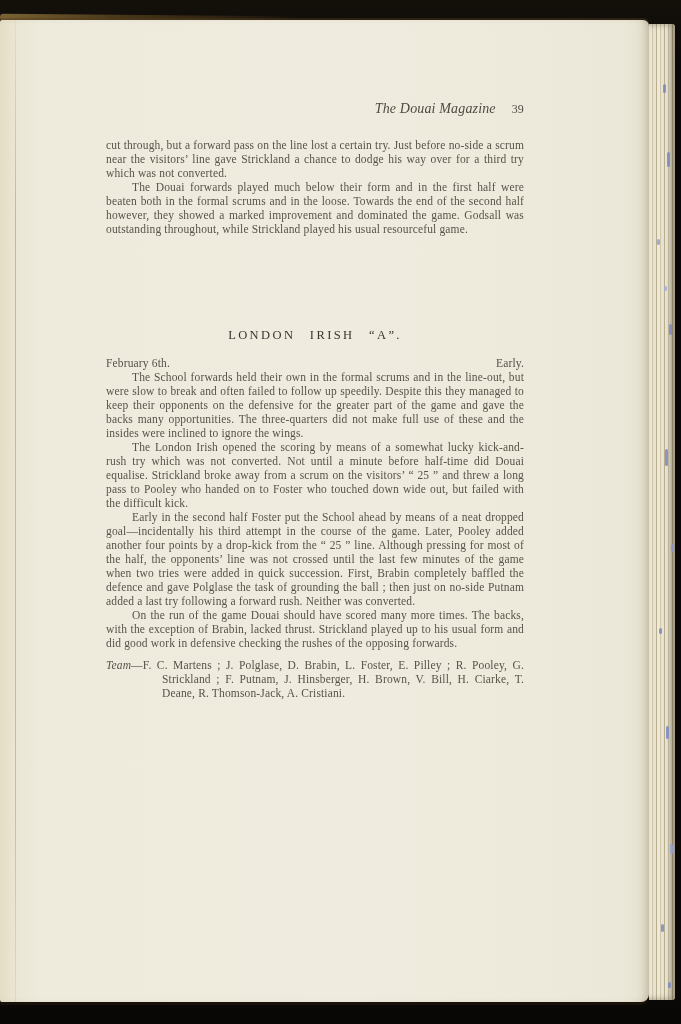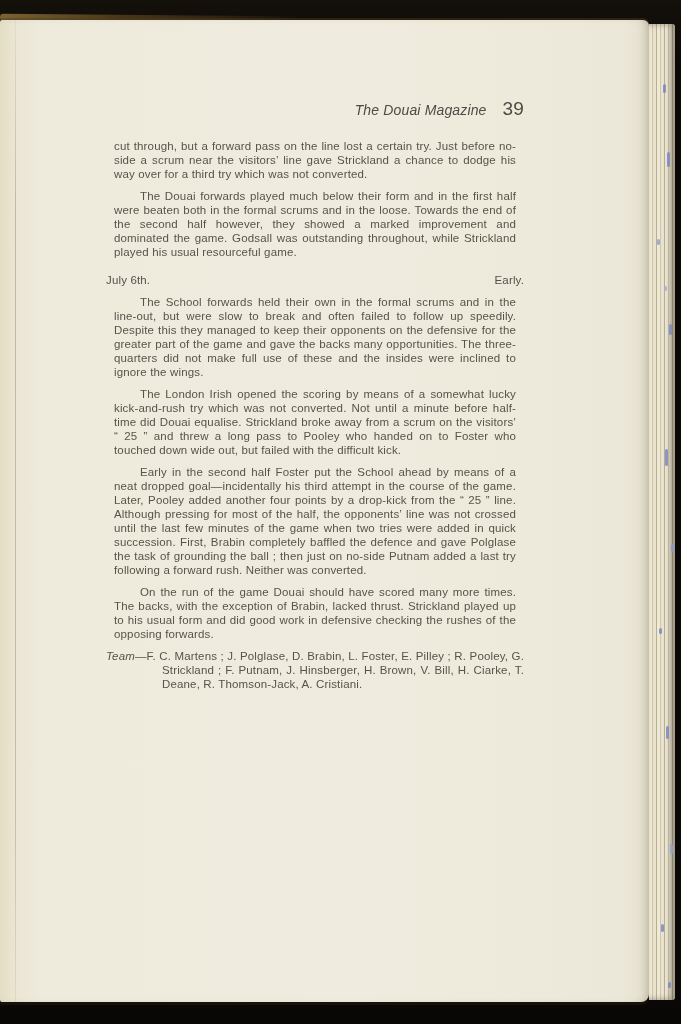--- a/index.html
+++ b/index.html
@@ -1,18 +1,18 @@
 <!DOCTYPE html>
 <html><head>
 <meta charset="utf-8">
 <style>
   html,body{margin:0;padding:0;background:#000;}
   .scene{position:relative;width:681px;height:1024px;overflow:hidden;
          background:linear-gradient(180deg,#14100a 0%,#0b0907 6%,#0b0907 96%,#090705 100%);
-         font-family:Liberation Sans, sans-serif;}
+         font-family:Liberation Serif, serif;}
   
   .binding-top{position:absolute;left:0;top:15px;width:300px;height:7px;
          background:linear-gradient(90deg,#7a6233,#473618 40%,#2a2010 78%,rgba(0,0,0,0));
          border-radius:4px;transform:rotate(0.5deg);}
   
   .page{position:absolute;left:0;top:20px;width:649px;height:982px;
         background:linear-gradient(90deg,#e4ddc5 0px,#ebe6d4 16px,#eeebdd 42px,#efecdf 55%,#ece8d9 96%,#e4dfcd 100%);
         box-shadow:0 -2px 0 rgba(80,60,30,.45), 0 3px 0 rgba(35,25,12,.5),
                    inset -7px 0 9px -5px rgba(110,95,60,.35);
         border-radius:2px 6px 8px 2px;}
@@ -34,22 +34,22 @@
   .speckle:nth-of-type(9){left:21px;top:820px;height:10px;background:#97a0cf;}
   .speckle:nth-of-type(10){left:12px;top:900px;height:8px;}
   .speckle:nth-of-type(11){left:19px;top:958px;height:6px;}
   .speckle:nth-of-type(12){left:15px;top:262px;height:5px;background:#a5adda;}
   
   .content{position:relative;margin-left:106px;width:418px;padding-top:82px;
            color:#56534a;font-size:11.5px;line-height:14px;letter-spacing:.15px;}
   .running-header{display:flex;justify-content:flex-end;align-items:baseline;
            color:#4d4b43;margin-bottom:22px;}
   .mag-title{font-style:italic;font-size:14px;}
-  .page-num{font-size:19px;margin-left:16px;}
-  .para{margin:8px;text-indent:26px;text-align:justify;}
+  .page-num{font-size:12px;margin-left:16px;}
+  .para{margin:0;text-indent:26px;text-align:justify;}
   .para.noindent{text-indent:0;}
   .team{margin:8px 0 0 0;padding-left:56px;text-indent:-56px;text-align:justify;}
   .team-label{font-style:italic;}
   .match-heading{margin:92px 0 0 0;text-align:center;font-size:12.5px;font-weight:normal;
            color:#37352e;letter-spacing:2.4px;word-spacing:9px;}
   .meta-row{display:flex;justify-content:space-between;margin-top:14px;color:#53514a;}
   .result{font-style:italic;margin-top:12px;}
   .body-start{margin-top:12px;}
 </style>
 </head>
@@ -66,23 +66,24 @@
 
       <div class="running-header">
         <span class="mag-title">The Douai Magazine</span>
         <span class="page-num">39</span>
       </div>
 
       <p class="para noindent">cut through, but a forward pass on the line lost a certain try. Just before no-side a scrum near the visitors’ line gave Strickland a chance to dodge his way over for a third try which was not converted.</p>
       <p class="para">The Douai forwards played much below their form and in the first half were beaten both in the formal scrums and in the loose. Towards the end of the second half however, they showed a marked improvement and dominated the game. Godsall was outstanding throughout, while Strickland played his usual resourceful game.</p>
 
 
+      <h2 class="match-heading">LONDON IRISH “A”.</h2>
 
       <div class="meta-row">
-        <span>July 6th.</span>
+        <span>February 6th.</span>
         <span>Early.</span>
       </div>
 
 
       <p class="para">The School forwards held their own in the formal scrums and in the line-out, but were slow to break and often failed to follow up speedily. Despite this they managed to keep their opponents on the defensive for the greater part of the game and gave the backs many opportunities. The three-quarters did not make full use of these and the insides were inclined to ignore the wings.</p>
       <p class="para">The London Irish opened the scoring by means of a somewhat lucky kick-and-rush try which was not converted. Not until a minute before half-time did Douai equalise. Strickland broke away from a scrum on the visitors’ “ 25 ” and threw a long pass to Pooley who handed on to Foster who touched down wide out, but failed with the difficult kick.</p>
       <p class="para">Early in the second half Foster put the School ahead by means of a neat dropped goal—incidentally his third attempt in the course of the game. Later, Pooley added another four points by a drop-kick from the “ 25 ” line. Although pressing for most of the half, the opponents’ line was not crossed until the last few minutes of the game when two tries were added in quick succession. First, Brabin completely baffled the defence and gave Polglase the task of grounding the ball ; then just on no-side Putnam added a last try following a forward rush. Neither was converted.</p>
       <p class="para">On the run of the game Douai should have scored many more times. The backs, with the exception of Brabin, lacked thrust. Strickland played up to his usual form and did good work in defensive checking the rushes of the opposing forwards.</p>
 
       <p class="team"><span class="team-label">Team</span><span>—F. C. Martens ; J. Polglase, D. Brabin, L. Foster, E. Pilley ; R. Pooley, G. Strickland ; F. Putnam, J. Hinsberger, H. Brown, V. Bill, H. Ciarke, T. Deane, R. Thomson-Jack, A. Cristiani.</span></p>

